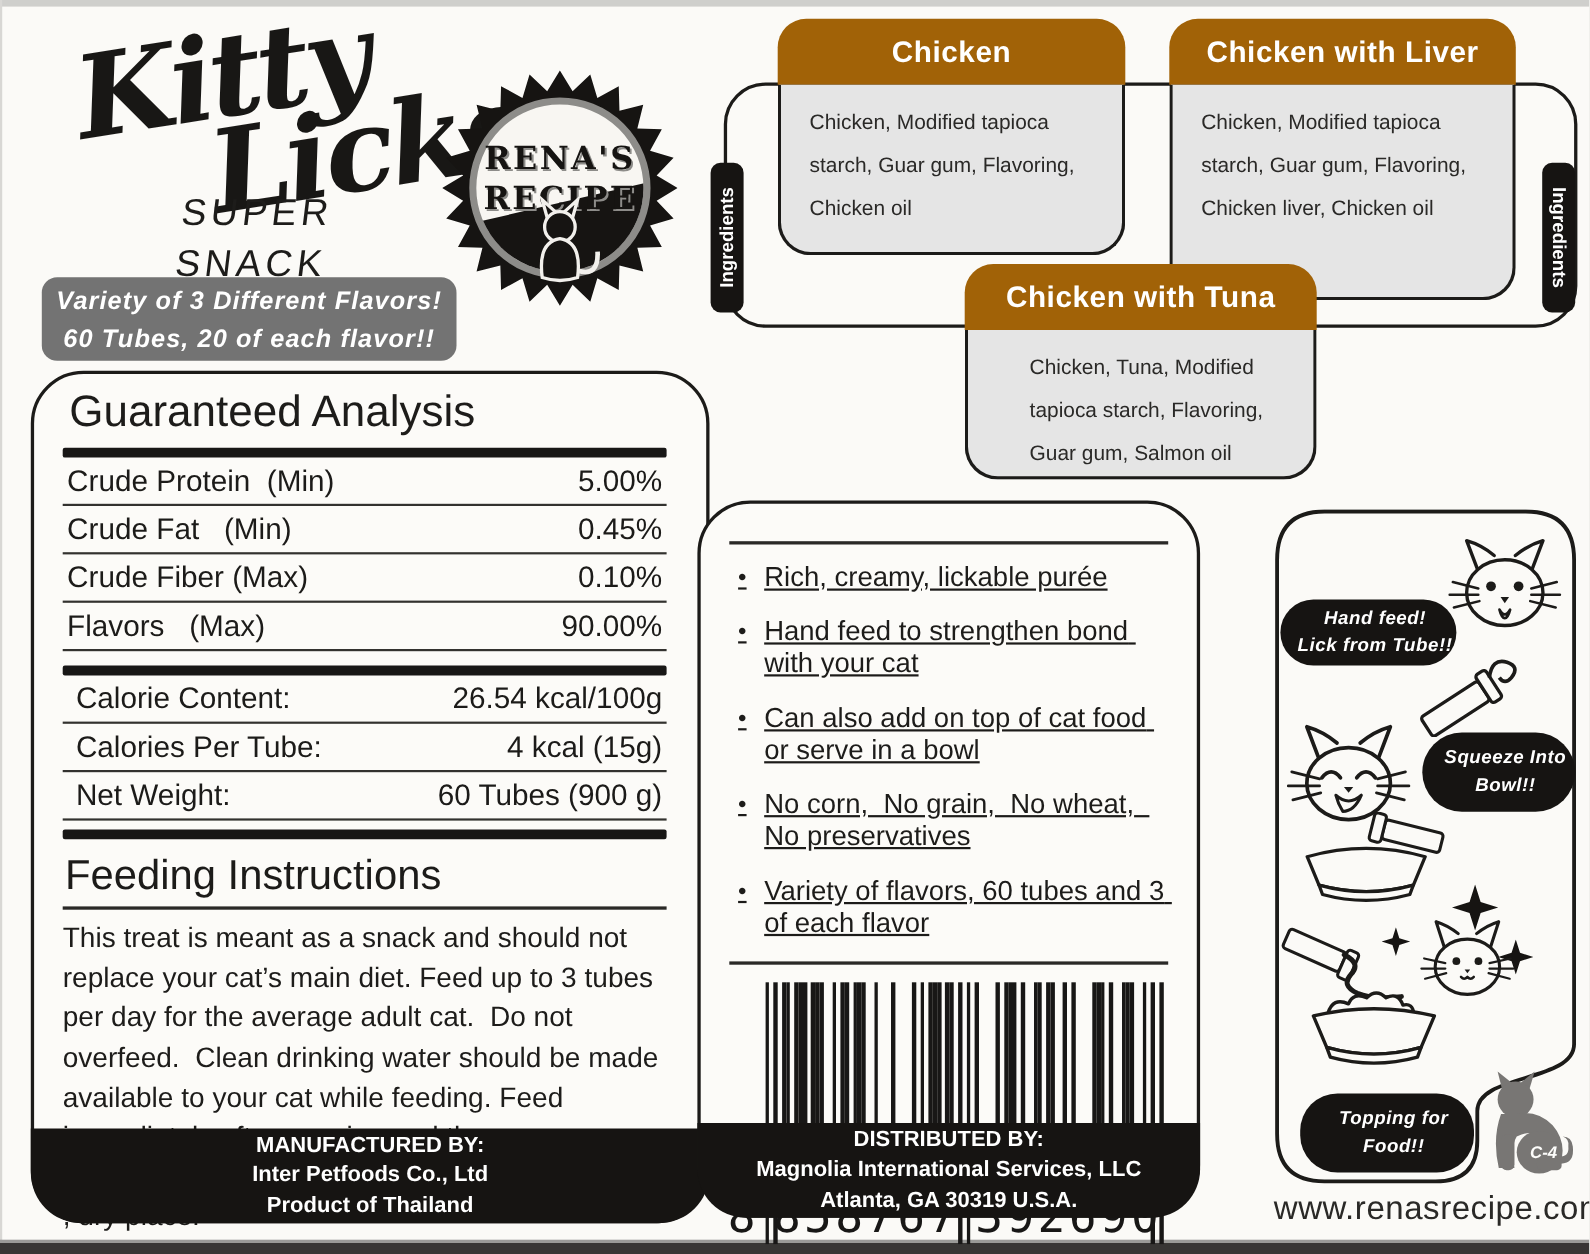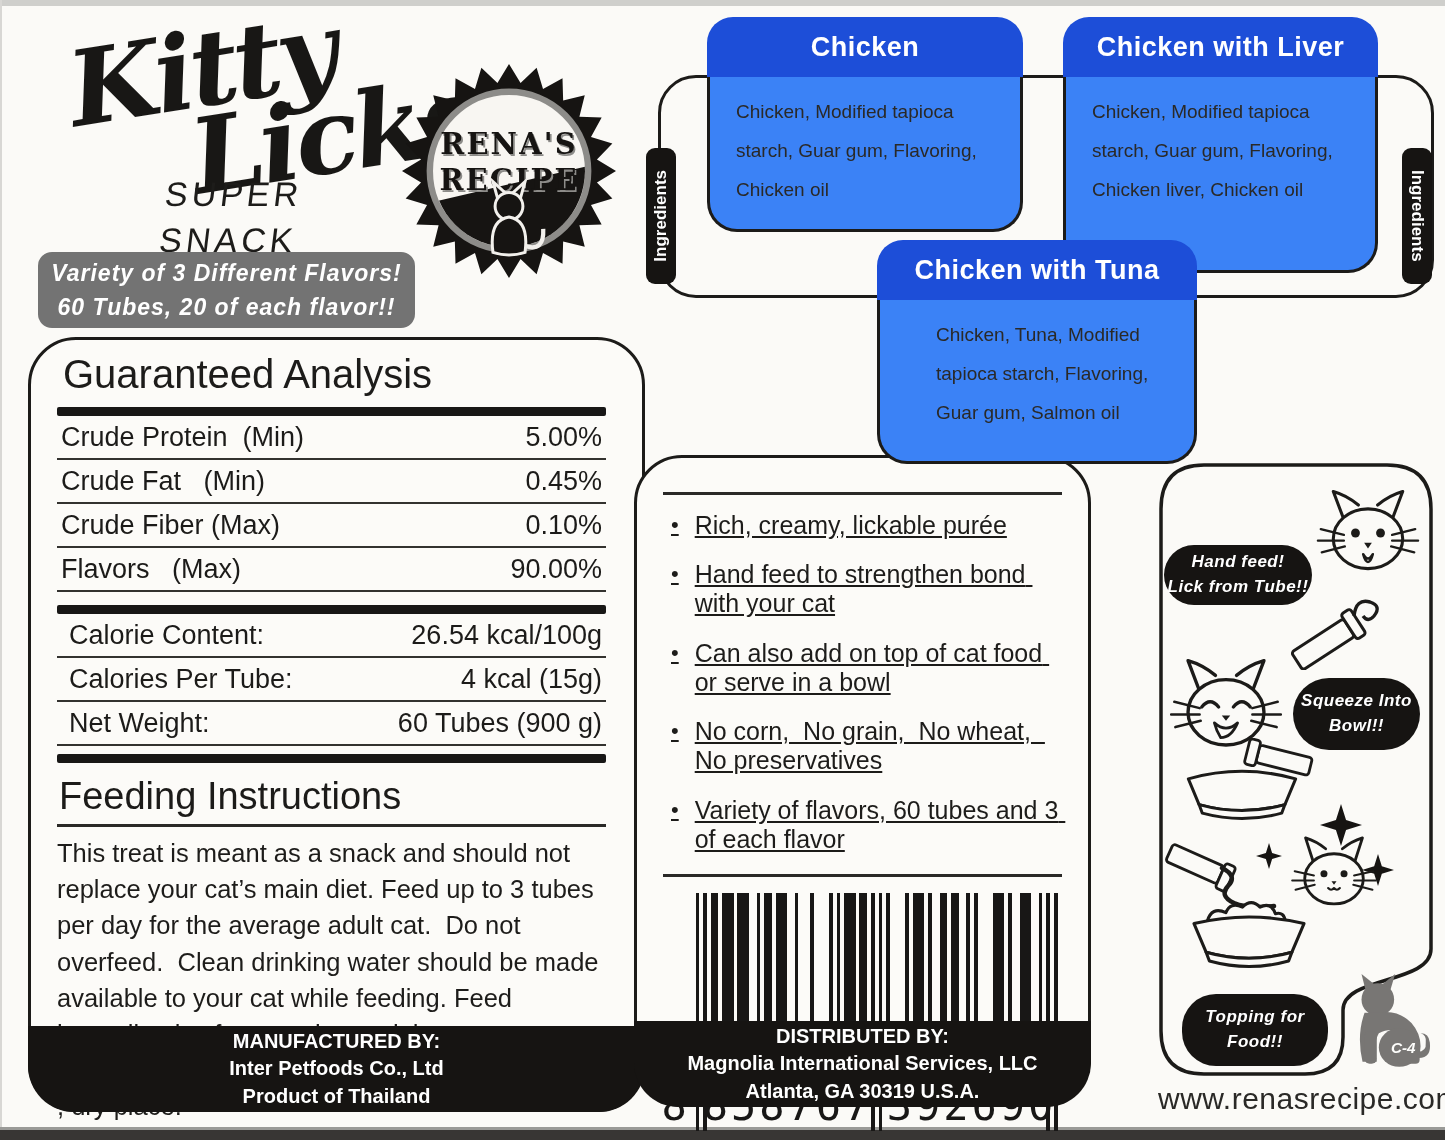--- a/index.html
+++ b/index.html
@@ -29,23 +29,23 @@
   
   .ing-box{left:658px;top:75px;width:770px;height:217px;border:3px solid #1c1b19;border-radius:38px;z-index:1;}
   .ing-tab{position:absolute;width:30px;height:136px;background:#161412;border-radius:9px;z-index:3;
            display:flex;align-items:center;justify-content:center;color:#fff;font-size:17px;font-weight:bold;}
   .ing-tab span{writing-mode:vertical-rl;white-space:nowrap;}
   .tab-left{left:646px;top:148px;}
   .tab-left span{transform:rotate(180deg);}
   .tab-right{left:1402px;top:148px;}
 
   .flavor{position:absolute;z-index:2;}
-  .flavor-head{height:60px;background:#1d4ed8;border-radius:26px 26px 0 0;display:flex;align-items:center;
+  .flavor-head{height:60px;background:#a16207;border-radius:26px 26px 0 0;display:flex;align-items:center;
                justify-content:center;color:#fff;font-size:27px;font-weight:bold;letter-spacing:.5px;}
-  .flavor-body{background:#3b82f6;border:3px solid #1c1b19;border-top:none;border-radius:0 0 30px 30px;
+  .flavor-body{background:#e5e5e5;border:3px solid #1c1b19;border-top:none;border-radius:0 0 30px 30px;
                padding:16px 26px 0 26px;font-size:19px;line-height:2.05;color:#2a2927;box-sizing:border-box;}
 
   
   .panel{border:3px solid #1c1b19;border-radius:48px;box-sizing:border-box;background:#fcfbf8;}
   .panel-ga{left:28px;top:337px;width:617px;height:775px;padding:8px 36px 0 26px;}
   .ga-title{font-size:40px;color:#1d1c1a;margin:4px 0 10px 6px;}
   .bar{height:9px;background:#181716;border-radius:2px;}
   .ga-row{display:flex;justify-content:space-between;align-items:baseline;font-size:27px;
           padding:6px 4px 5px 4px;border-bottom:2px solid #33322f;white-space:pre-wrap;}
   .ga-row .val{text-align:right;}
@@ -76,21 +76,21 @@
   .bc-m.on{background:#181716;height:188px;}
   .bc-m.on.tall{height:238px;}
   .bc-digits{position:absolute;left:0;right:0;top:188px;display:flex;align-items:flex-start;
              font-family:"DejaVu Sans Mono",monospace;font-size:42px;color:#181716;}
   .bc-digits .d0{width:34px;}
   .bc-digits .g{flex:1;text-align:center;letter-spacing:3px;}
 
   
   .pill{position:absolute;background:#161412;border-radius:30px;color:#fff;display:flex;flex-direction:column;
         justify-content:center;align-items:center;font-style:italic;font-weight:bold;font-size:17px;
-        line-height:1.45;letter-spacing:.5px;text-align:center;z-index:4;}
+        line-height:1.45;letter-spacing:.5px;text-align:center;z-index:4;padding-left:12px;}
   .website{left:1158px;top:1082px;width:287px;text-align:center;font-size:30px;color:#2a2927;letter-spacing:.5px;}
   .c4-cat text{font-family:"Liberation Sans",sans-serif;font-weight:bold;font-style:italic;}
   svg{display:block;}
 </style>
 </head>
 <body>
 
 <div class="canvas">
 
   <div class="abs edge-top"></div>
@@ -144,21 +144,21 @@
     <div class="flavor-body" style="height:155px;">Chicken, Modified tapioca starch, Guar gum, Flavoring, Chicken oil</div>
   </div>
 
   <div class="flavor" style="left:1063px;top:17px;width:315px;">
     <div class="flavor-head">Chicken with Liver</div>
     <div class="flavor-body" style="height:196px;">Chicken, Modified tapioca starch, Guar gum, Flavoring, Chicken liver, Chicken oil</div>
   </div>
 
   <div class="flavor" style="left:877px;top:240px;width:320px;">
     <div class="flavor-head">Chicken with Tuna</div>
-    <div class="flavor-body" style="height:164px;padding-left:56px;padding-right:40px;">Chicken, Tuna, Modified tapioca starch, Flavoring, Guar gum, Salmon oil</div>
+    <div class="flavor-body" style="height:136px;padding-left:56px;padding-right:40px;">Chicken, Tuna, Modified tapioca starch, Flavoring, Guar gum, Salmon oil</div>
   </div>
 
   <div class="abs panel panel-ga">
     <div class="ga-title">Guaranteed Analysis</div>
     <div class="bar"></div>
 
     <div class="ga-row">
       <span>Crude Protein  (Min)</span>
       <span class="val">5.00%</span>
     </div>
@@ -366,21 +366,21 @@
       <path d="M80 36 L91 7 Q77 11 65 21"></path>
       <ellipse cx="55" cy="56" rx="36" ry="31" fill="#fbfaf7"></ellipse>
       <path d="M6 46 L30 52 M3 58 L30 58 M7 70 L31 64 M104 46 L80 52 M107 58 L80 58 M103 70 L79 64" stroke-width="2.4"></path>
       <path d="M32 51 Q40 41 48 51"></path>
       <path d="M62 51 Q70 41 78 51"></path>
       <path d="M51 59 L59 59 L55 64 Z" fill="#1c1b19" stroke="none"></path>
       <path d="M44 66 Q55 76 66 66 Q60 80 50 80 Q46 74 44 66 Z" fill="#fbfaf7" stroke-width="2.6"></path>
     </g>
   </svg>
 
-  <div class="pill" style="left:1293px;top:666px;width:127px;height:72px;border-radius:36px;margin-top:12px;">
+  <div class="pill" style="left:1293px;top:666px;width:127px;height:72px;border-radius:36px;">
     <div>Squeeze Into</div>
     <div>Bowl!!</div>
   </div>
 
   <svg class="abs" style="left:1233px;top:738px;" width="92" height="62" viewBox="0 0 92 62">
     <g stroke="#1c1b19" stroke-width="2.8" fill="#fbfaf7" stroke-linejoin="round">
       <g transform="rotate(14 46 22)">
         <rect x="24" y="12" width="54" height="18" rx="3"></rect>
         <rect x="13" y="8" width="11" height="26" rx="3"></rect>
       </g>

